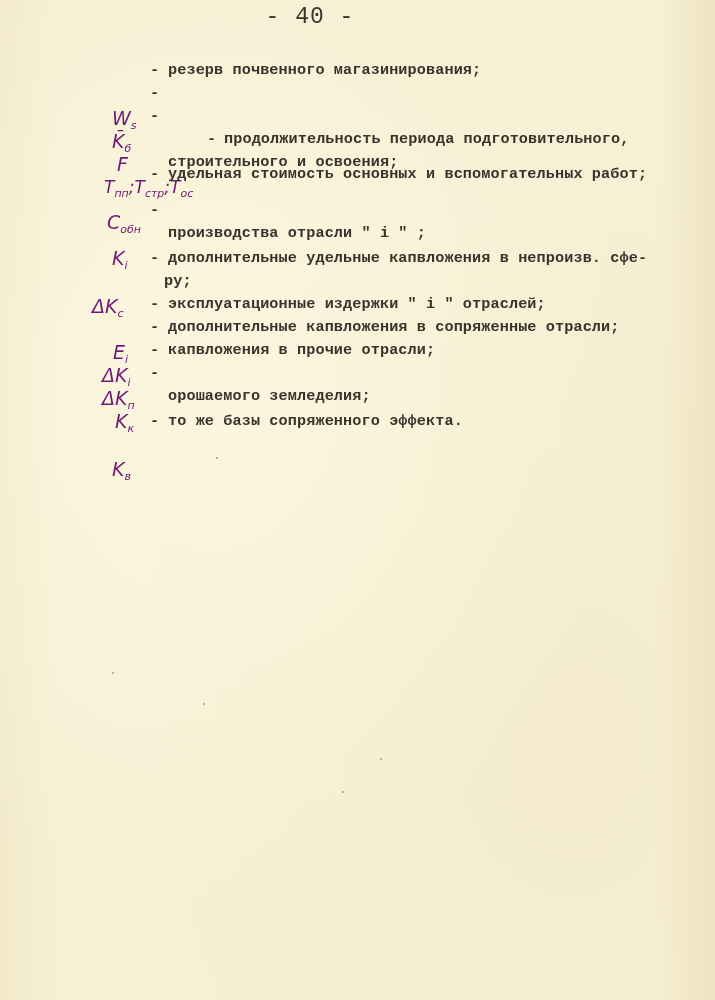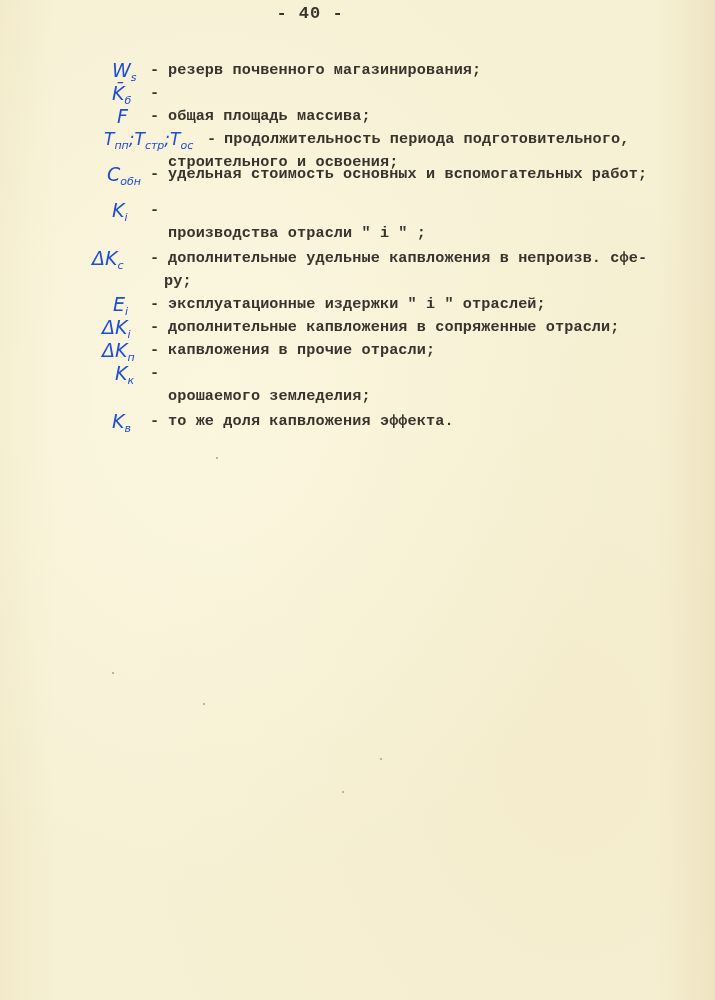--- a/index.html
+++ b/index.html
@@ -9,31 +9,31 @@
     background-image:
       radial-gradient(ellipse at 30% 40%, rgba(255,252,232,0.55), rgba(255,252,232,0) 60%),
       radial-gradient(ellipse at 80% 75%, rgba(240,228,190,0.35), rgba(240,228,190,0) 55%),
       linear-gradient(90deg, rgba(230,215,170,0.25) 0%, rgba(255,255,255,0) 8%, rgba(255,255,255,0) 92%, rgba(225,205,160,0.35) 100%);
     position: relative;
     font-family: "Liberation Mono", "DejaVu Sans Mono", monospace;
     color: #3a332c;
   }
   .page-number {
     position: absolute; top: 4px; left: 0; width: 620px;
-    text-align: center; font-size: 17px; font-weight: bold; color: #3b342d;
+    text-align: center; font-size: 23px; font-weight: normal; color: #3b342d;
     letter-spacing: 1px;
   }
   .defs { position: absolute; top: 58px; left: 0; width: 715px; }
   .row {
     position: absolute; left: 0; width: 715px; height: 24px;
     font-size: 15.2px; line-height: 24px; white-space: nowrap;
   }
   .sym {
     position: absolute; font-family: "DejaVu Sans", sans-serif;
-    font-style: italic; font-size: 19px; color: #1d4ed8; line-height: 24px;
+    font-style: italic; font-size: 19px; color: #701a75; line-height: 24px; margin-top: 48px;
   }
   .sym sub { font-size: 11px; vertical-align: -4px; }
   .text { position: absolute; font-weight: bold; letter-spacing: 0.1px; }
   .dash { position: absolute; font-weight: bold; }
   .speck { position: absolute; width: 2px; height: 2px; background: #8a7a62; border-radius: 50%; opacity: .7; }
 </style>
 </head>
 <body>
 
 <div class="page-number">- 40 -</div>
@@ -47,21 +47,20 @@
   </div>
 
   <div class="row" style="top:23px">
     <span class="sym" style="left:112px"><span>K̄</span><sub>б</sub></span>
     <span class="dash" style="left:150px">-</span>
   </div>
 
   <div class="row" style="top:46px">
     <span class="sym" style="left:117px"><span>F</span></span>
     <span class="dash" style="left:150px">-</span>
-    <span class="text" style="left:168px">общая площадь массива;</span>
   </div>
 
   <div class="row" style="top:69px">
     <span class="sym" style="left:104px; font-size:17px"><span>T</span><sub>пп</sub><span>;</span><span>T</span><sub>стр</sub><span>;</span><span>T</span><sub>ос</sub></span>
     <span class="dash" style="left:207px">-</span>
     <span class="text" style="left:224px">продолжительность периода подготовительного,</span>
   </div>
   <div class="row" style="top:92px">
     <span class="text" style="left:168px">строительного и освоения;</span>
   </div>
@@ -111,21 +110,21 @@
     <span class="sym" style="left:115px"><span>K</span><sub>к</sub></span>
     <span class="dash" style="left:150px">-</span>
   </div>
   <div class="row" style="top:326px">
     <span class="text" style="left:168px">орошаемого земледелия;</span>
   </div>
 
   <div class="row" style="top:351px">
     <span class="sym" style="left:112px"><span>K</span><sub>в</sub></span>
     <span class="dash" style="left:150px">-</span>
-    <span class="text" style="left:168px">то же доля капвложения эффекта.</span>
+    <span class="text" style="left:168px">то же базы сопряженного эффекта.</span>
   </div>
 </div>
 
 <div class="speck" style="left:216px; top:457px"></div>
 <div class="speck" style="left:203px; top:703px"></div>
 <div class="speck" style="left:112px; top:672px"></div>
 <div class="speck" style="left:342px; top:791px"></div>
 <div class="speck" style="left:380px; top:758px"></div>
 
 </body></html>

